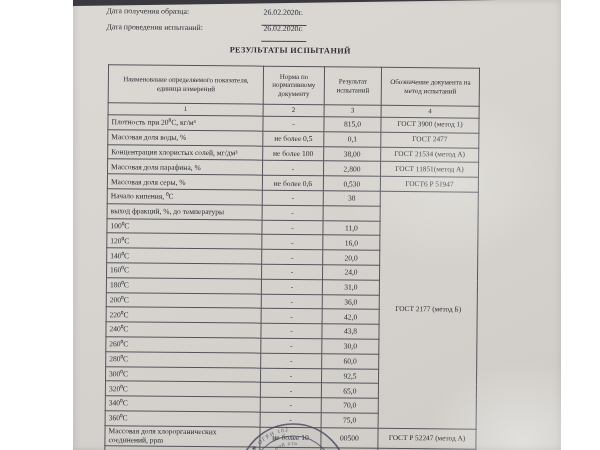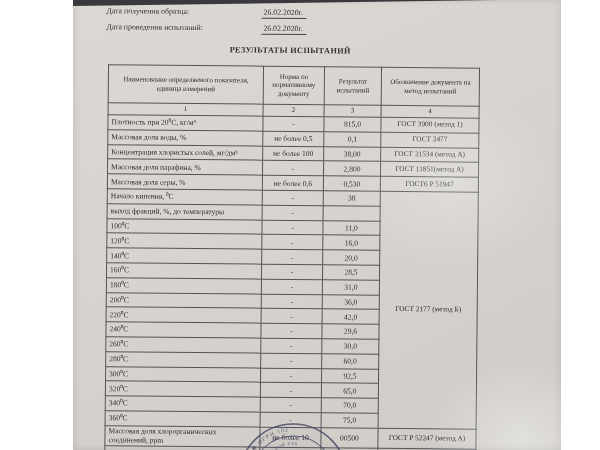--- a/index.html
+++ b/index.html
@@ -26,21 +26,21 @@
     background:radial-gradient(ellipse at center, rgba(255,255,255,0.38), rgba(255,255,255,0) 70%);
   }
   .content {
     position:absolute; inset:0; color:#2e2e35;
     transform:rotate(0.55deg); transform-origin:225px 70px;
   }
   .date-line { position:absolute; left:33px; display:flex; font-size:7.8px; line-height:1.2; }
   .date-line.l1 { top:8px; }
   .date-line.l2 { top:24px; }
   .date-label { width:155px; }
-  .date-value { border-bottom:1px solid #46464e; padding:0 4px 1px 2px; }
+  .date-value { border-bottom:1px solid #46464e; padding:0 4px 8px 2px; }
   .doc-title {
     position:absolute; top:46px; left:0; width:450px; text-align:center;
     font-size:8.2px; font-weight:700; letter-spacing:0.4px;
     transform:translateX(-8px);
   }
   table.results {
     position:absolute; left:35px; top:66px; width:371px;
     border-collapse:collapse; table-layout:fixed;
     font-size:7.5px; color:#2b2b32;
   }
@@ -154,41 +154,41 @@
             <td class="c-result">16,0</td>
           </tr>
           <tr>
             <td class="c-name">140⁰С</td>
             <td class="c-norm">-</td>
             <td class="c-result">20,0</td>
           </tr>
           <tr>
             <td class="c-name">160⁰С</td>
             <td class="c-norm">-</td>
-            <td class="c-result">28,5</td>
+            <td class="c-result">24,0</td>
           </tr>
           <tr>
             <td class="c-name">180⁰С</td>
             <td class="c-norm">-</td>
             <td class="c-result">31,0</td>
           </tr>
           <tr>
             <td class="c-name">200⁰С</td>
             <td class="c-norm">-</td>
             <td class="c-result">36,0</td>
           </tr>
           <tr>
             <td class="c-name">220⁰С</td>
             <td class="c-norm">-</td>
             <td class="c-result">42,0</td>
           </tr>
           <tr>
             <td class="c-name">240⁰С</td>
             <td class="c-norm">-</td>
-            <td class="c-result">29,6</td>
+            <td class="c-result">43,8</td>
           </tr>
           <tr>
             <td class="c-name">260⁰С</td>
             <td class="c-norm">-</td>
             <td class="c-result">30,0</td>
           </tr>
           <tr>
             <td class="c-name">280⁰С</td>
             <td class="c-norm">-</td>
             <td class="c-result">60,0</td>

